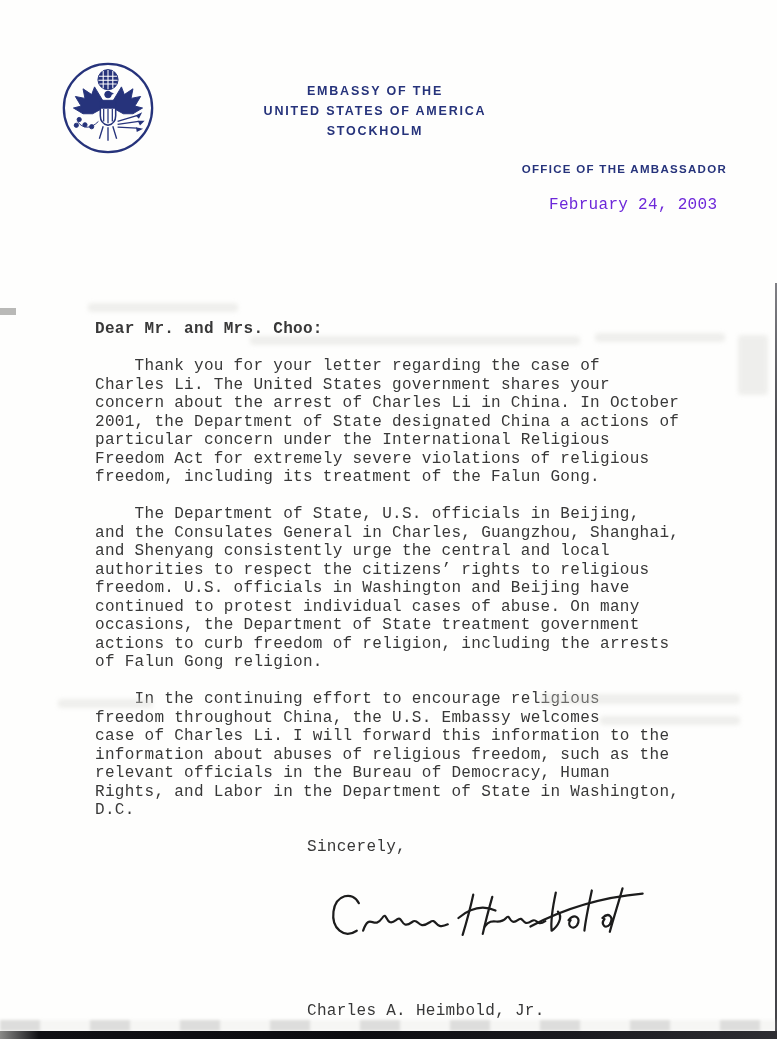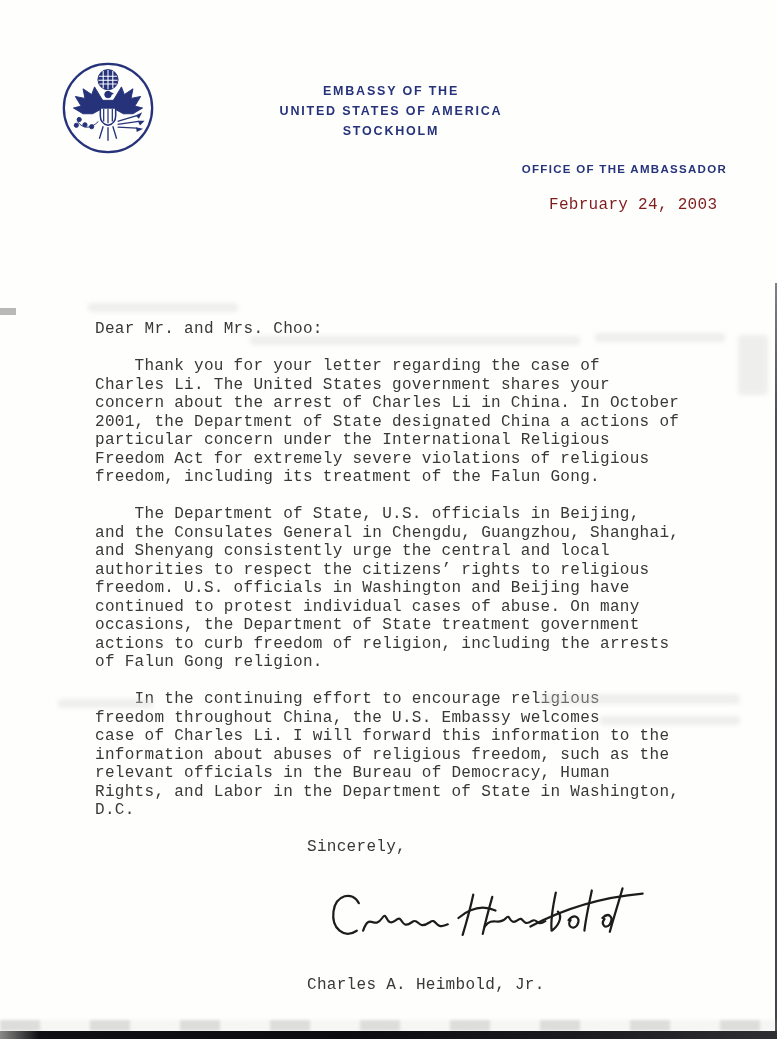--- a/index.html
+++ b/index.html
@@ -6,49 +6,49 @@
   .page{
     position:relative;
     width:777px;height:1039px;
     background:#fefefd;
     overflow:hidden;
     font-family:"Liberation Mono","DejaVu Sans Mono",monospace;
   }
   
   .seal{position:absolute;left:60px;top:58px;width:96px;height:100px;}
   .lh-text{
-    position:absolute;left:240px;top:81px;width:302px;
+    position:absolute;left:224px;top:81px;width:302px;
     text-align:center;color:#26337b;
     font-family:"Liberation Sans","DejaVu Sans",sans-serif;
     font-weight:bold;font-size:12.5px;letter-spacing:1.8px;line-height:20px;
   }
   .office{
     position:absolute;right:50px;top:163px;
     color:#26337b;
     font-family:"Liberation Sans","DejaVu Sans",sans-serif;
     font-weight:bold;font-size:11.5px;letter-spacing:1.3px;
   }
   .dateline{
     position:absolute;left:549px;top:196px;
-    font-size:16px;color:#7f1d1d;letter-spacing:0.3px;
+    font-size:16px;color:#6d28d9;letter-spacing:0.3px;
   }
   
   .body-block{
     position:absolute;left:95px;top:320px;width:620px;
     font-size:16px;line-height:18.5px;color:#383838;
     letter-spacing:0.3px;
   }
   .body-block .line{white-space:pre;height:18.5px;}
-  .salutation{margin-bottom:18.5px;}
+  .salutation{margin-bottom:18.5px;font-weight:bold;}
   .para{margin-bottom:18.5px;}
   .closing{margin-left:212px;}
   
   .sig-script{position:absolute;left:322px;top:882px;width:330px;height:72px;}
   .sig-typed{
-    position:absolute;left:307px;top:976px;
+    position:absolute;left:307px;top:1002px;
     font-size:16px;color:#383838;letter-spacing:0.3px;white-space:pre;
   }
   
   .art{position:absolute;pointer-events:none;}
   .smudge-light{background:#d8d8d4;opacity:.4;filter:blur(2px);border-radius:3px;}
   .edge-dash{background:#a8a8a6;opacity:.8;filter:blur(.5px);}
   .right-line{background:linear-gradient(180deg,#6a6a70 0%,#2e2e34 18%,#232328 100%);opacity:.85;}
   .bottom-smudge{background:repeating-linear-gradient(90deg,rgba(160,160,158,.35) 0 40px,rgba(200,200,196,.15) 40px 90px);filter:blur(1.5px);}
   .bottom-band{background:linear-gradient(90deg,#8a8a88 0%,#101014 5%,#0c0c10 45%,#1b1b20 75%,#2e2e33 100%);}
 </style>
@@ -119,21 +119,21 @@
       <div class="line">Charles Li. The United States government shares your</div>
       <div class="line">concern about the arrest of Charles Li in China. In October</div>
       <div class="line">2001, the Department of State designated China a actions of</div>
       <div class="line">particular concern under the International Religious</div>
       <div class="line">Freedom Act for extremely severe violations of religious</div>
       <div class="line">freedom, including its treatment of the Falun Gong.</div>
     </div>
 
     <div class="para">
       <div class="line">    The Department of State, U.S. officials in Beijing,</div>
-      <div class="line">and the Consulates General in Chengdu, Guangzhou, Shanghai,</div>
+      <div class="line">and the Consulates General in Charles, Guangzhou, Shanghai,</div>
       <div class="line">and Shenyang consistently urge the central and local</div>
       <div class="line">authorities to respect the citizens’ rights to religious</div>
       <div class="line">freedom. U.S. officials in Washington and Beijing have</div>
       <div class="line">continued to protest individual cases of abuse. On many</div>
       <div class="line">occasions, the Department of State treatment government</div>
       <div class="line">actions to curb freedom of religion, including the arrests</div>
       <div class="line">of Falun Gong religion.</div>
     </div>
 
     <div class="para">

